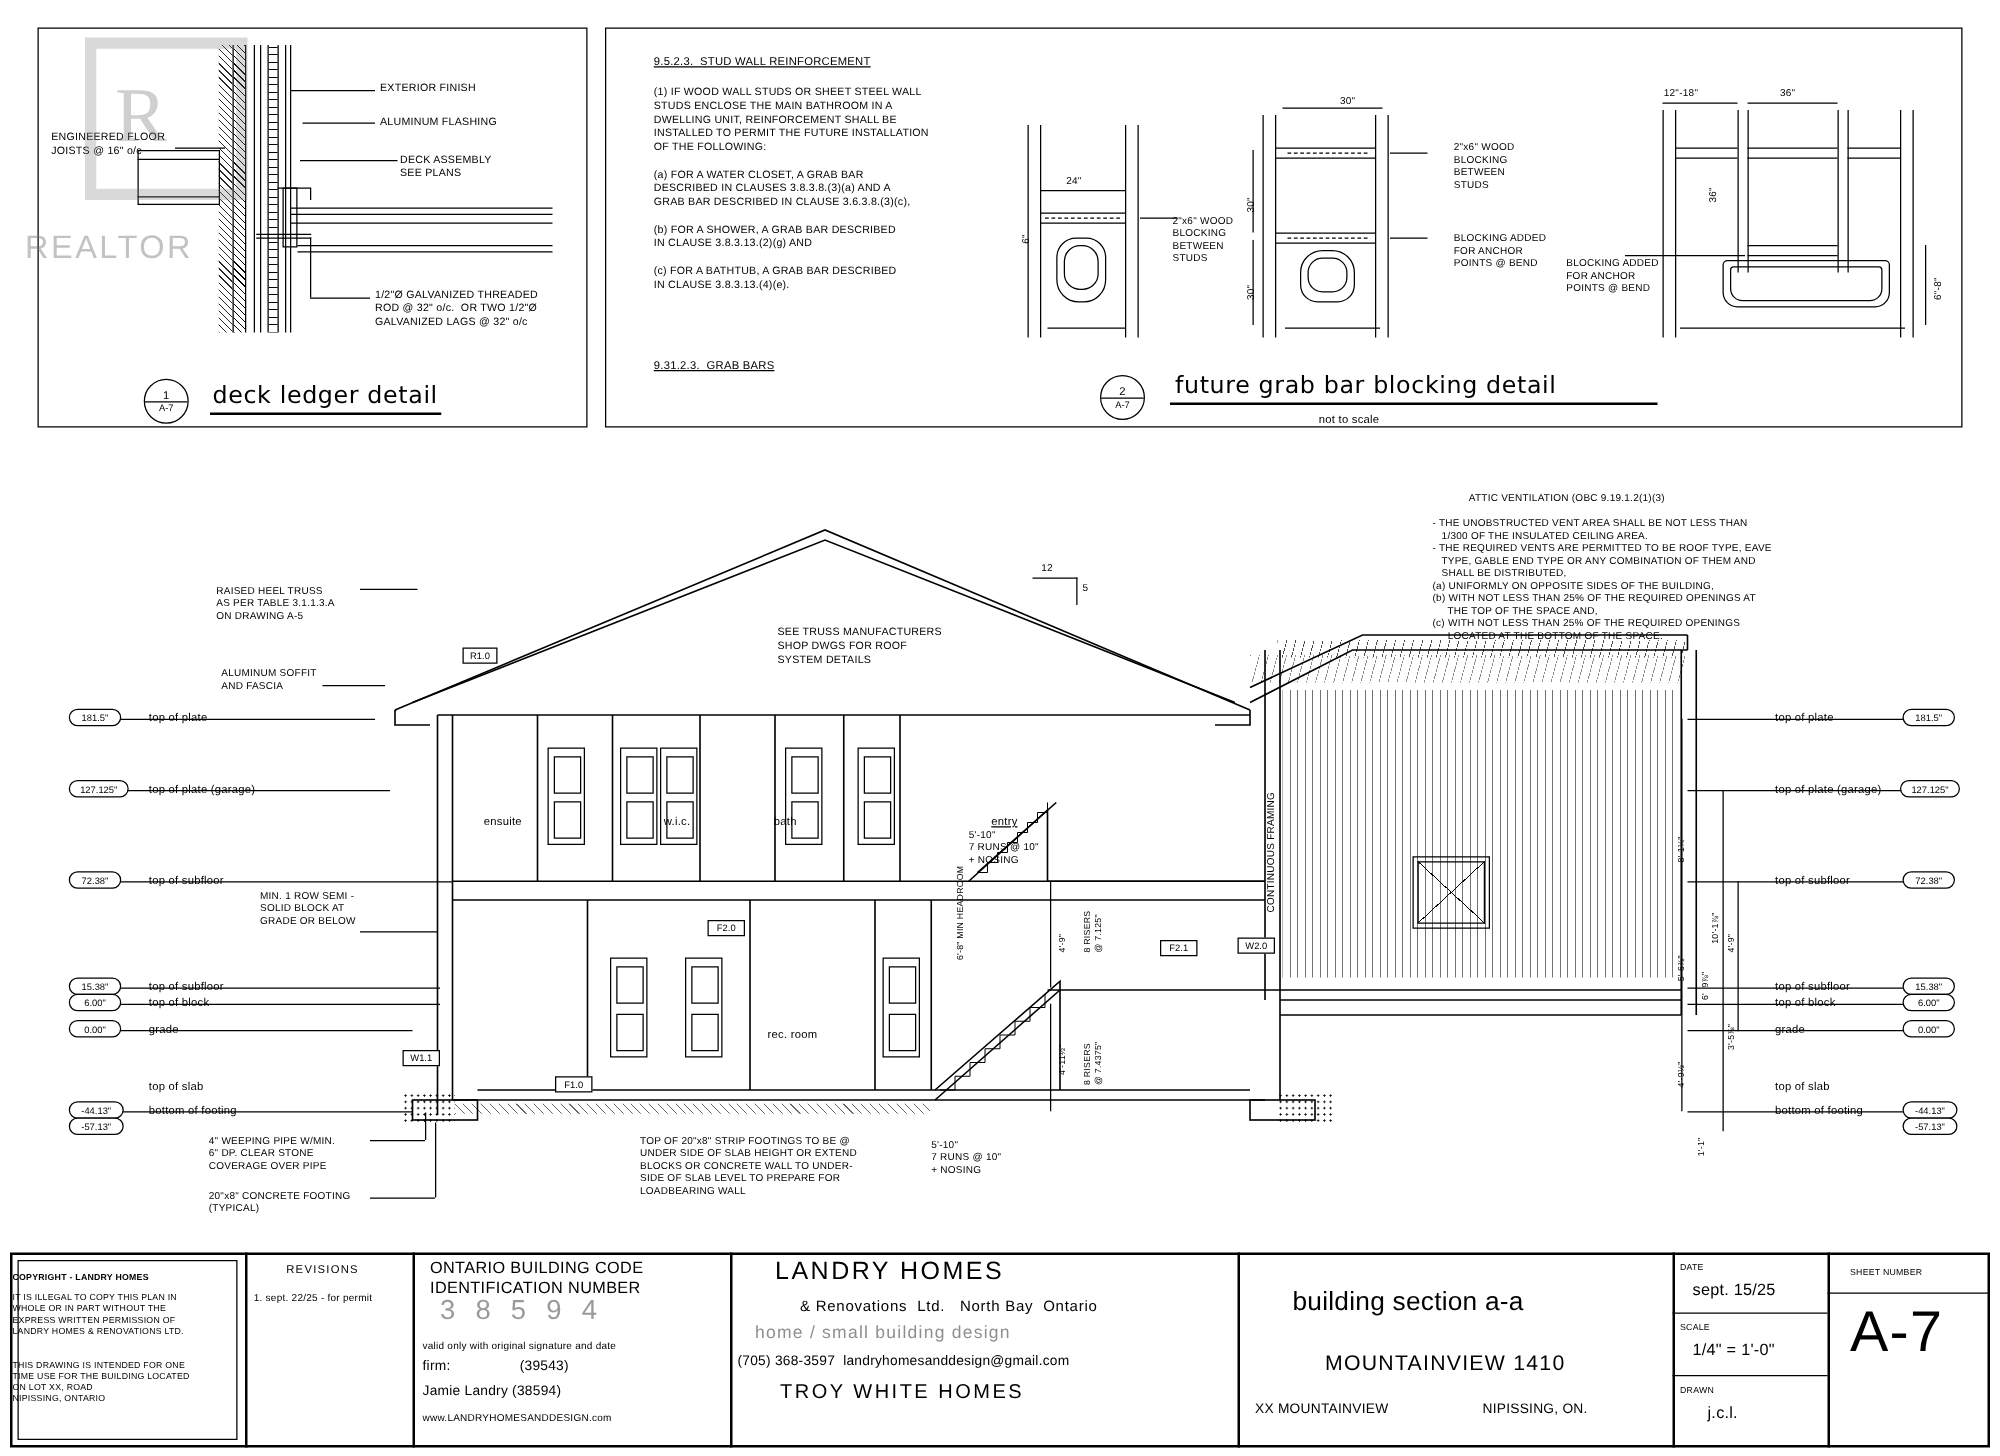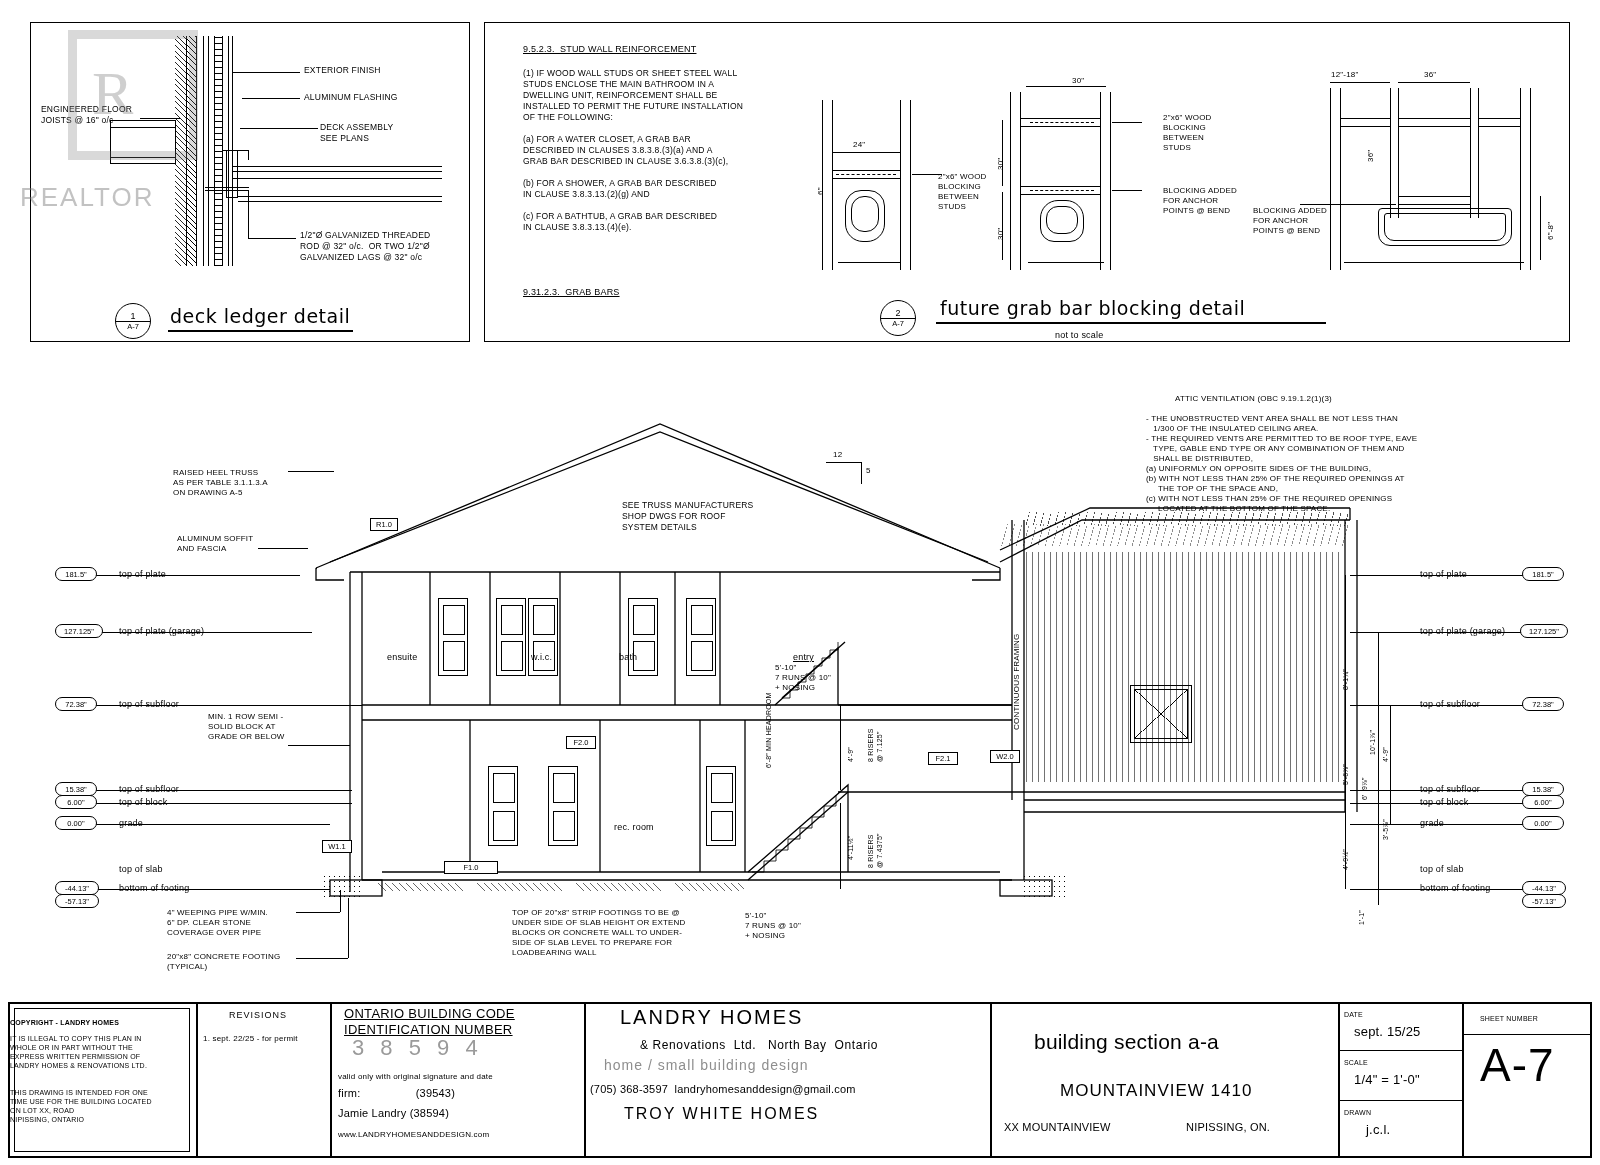--- a/index.html
+++ b/index.html
@@ -417,21 +417,21 @@
 
   <div class="tag" style="left:370px;top:518px;width:28px;">
       <span>R1.0</span>
     </div>
   <div class="tag" style="left:566px;top:736px;width:30px;">
       <span>F2.0</span>
     </div>
   <div class="tag" style="left:928px;top:752px;width:30px;">
       <span>F2.1</span>
     </div>
-  <div class="tag" style="left:444px;top:861px;width:54px;">
+  <div class="tag" style="left:444px;top:861px;width:30px;">
       <span>F1.0</span>
     </div>
   <div class="tag" style="left:322px;top:840px;width:30px;">
       <span>W1.1</span>
     </div>
   <div class="tag" style="left:990px;top:750px;width:30px;">
       <span>W2.0</span>
     </div>
 
   <div class="t t8" style="left:775px;top:663px;">5'-10"
@@ -558,21 +558,21 @@
 EXPRESS WRITTEN PERMISSION OF
 LANDRY HOMES &amp; RENOVATIONS LTD.</div>
   <div class="t t7" style="left:10px;top:1088px;">THIS DRAWING IS INTENDED FOR ONE
 TIME USE FOR THE BUILDING LOCATED
 ON LOT XX, ROAD
 NIPISSING, ONTARIO</div>
 
   <div class="t t9" style="left:229px;top:1010px;letter-spacing:1px;">REVISIONS</div>
   <div class="t t8" style="left:203px;top:1034px;">1. sept. 22/25 - for permit</div>
 
-  <div class="t" style="left:344px;top:1006px;font-size:13px;line-height:16px;letter-spacing:.3px;text-decoration:underline;">ONTARIO BUILDING CODE
+  <div class="t" style="left:344px;top:1006px;font-size:13px;line-height:16px;letter-spacing:.3px;">ONTARIO BUILDING CODE
 IDENTIFICATION NUMBER</div>
   <div class="t" style="left:352px;top:1042px;font-size:22px;color:#9a9a9a;letter-spacing:5px;">3 8 5 9 4</div>
   <div class="t t8" style="left:338px;top:1072px;">valid only with original signature and date</div>
   <div class="t t9" style="left:338px;top:1088px;font-size:11px;">firm:                 (39543)</div>
   <div class="t t9" style="left:338px;top:1108px;font-size:11px;">Jamie Landry (38594)</div>
   <div class="t t8" style="left:338px;top:1130px;">www.LANDRYHOMESANDDESIGN.com</div>
 
   <div class="t" style="left:620px;top:1012px;font-size:20px;letter-spacing:2px;">LANDRY HOMES</div>
   <div class="t" style="left:640px;top:1040px;font-size:12px;letter-spacing:.6px;">&amp; Renovations  Ltd.   North Bay  Ontario</div>
   <div class="t" style="left:604px;top:1060px;font-size:14px;color:#8e8e8e;letter-spacing:1px;">home / small building design</div>

